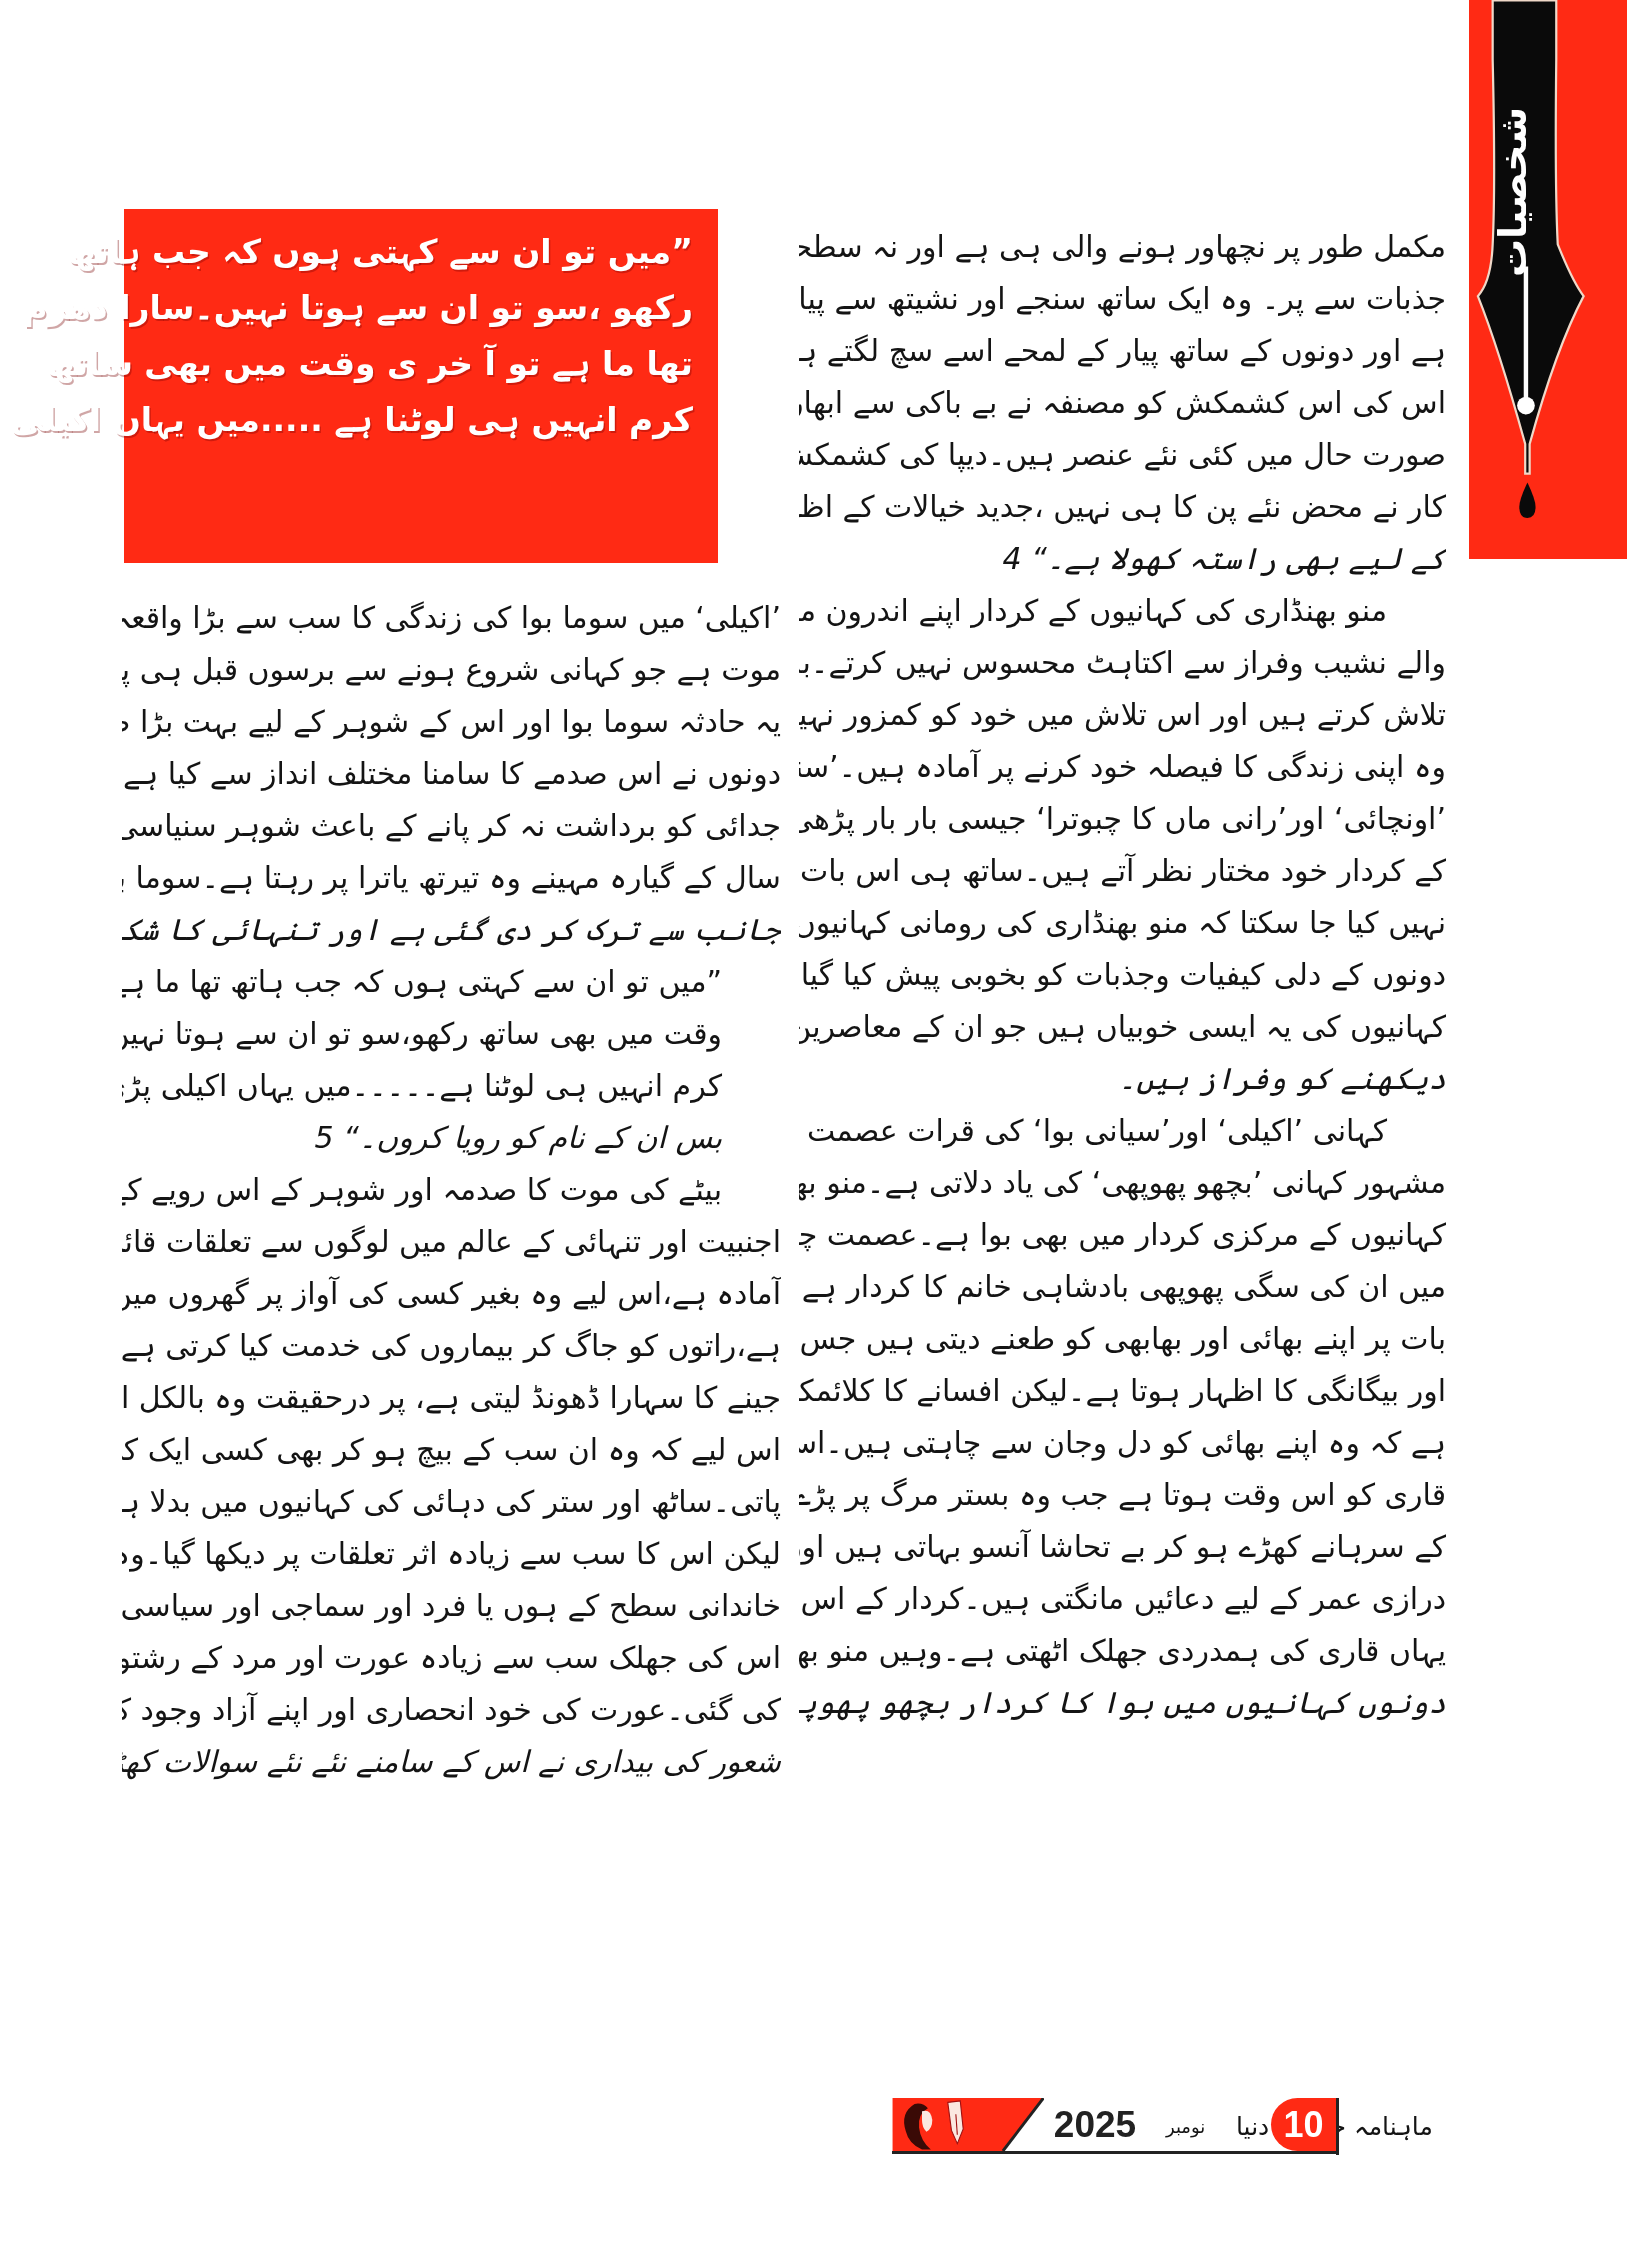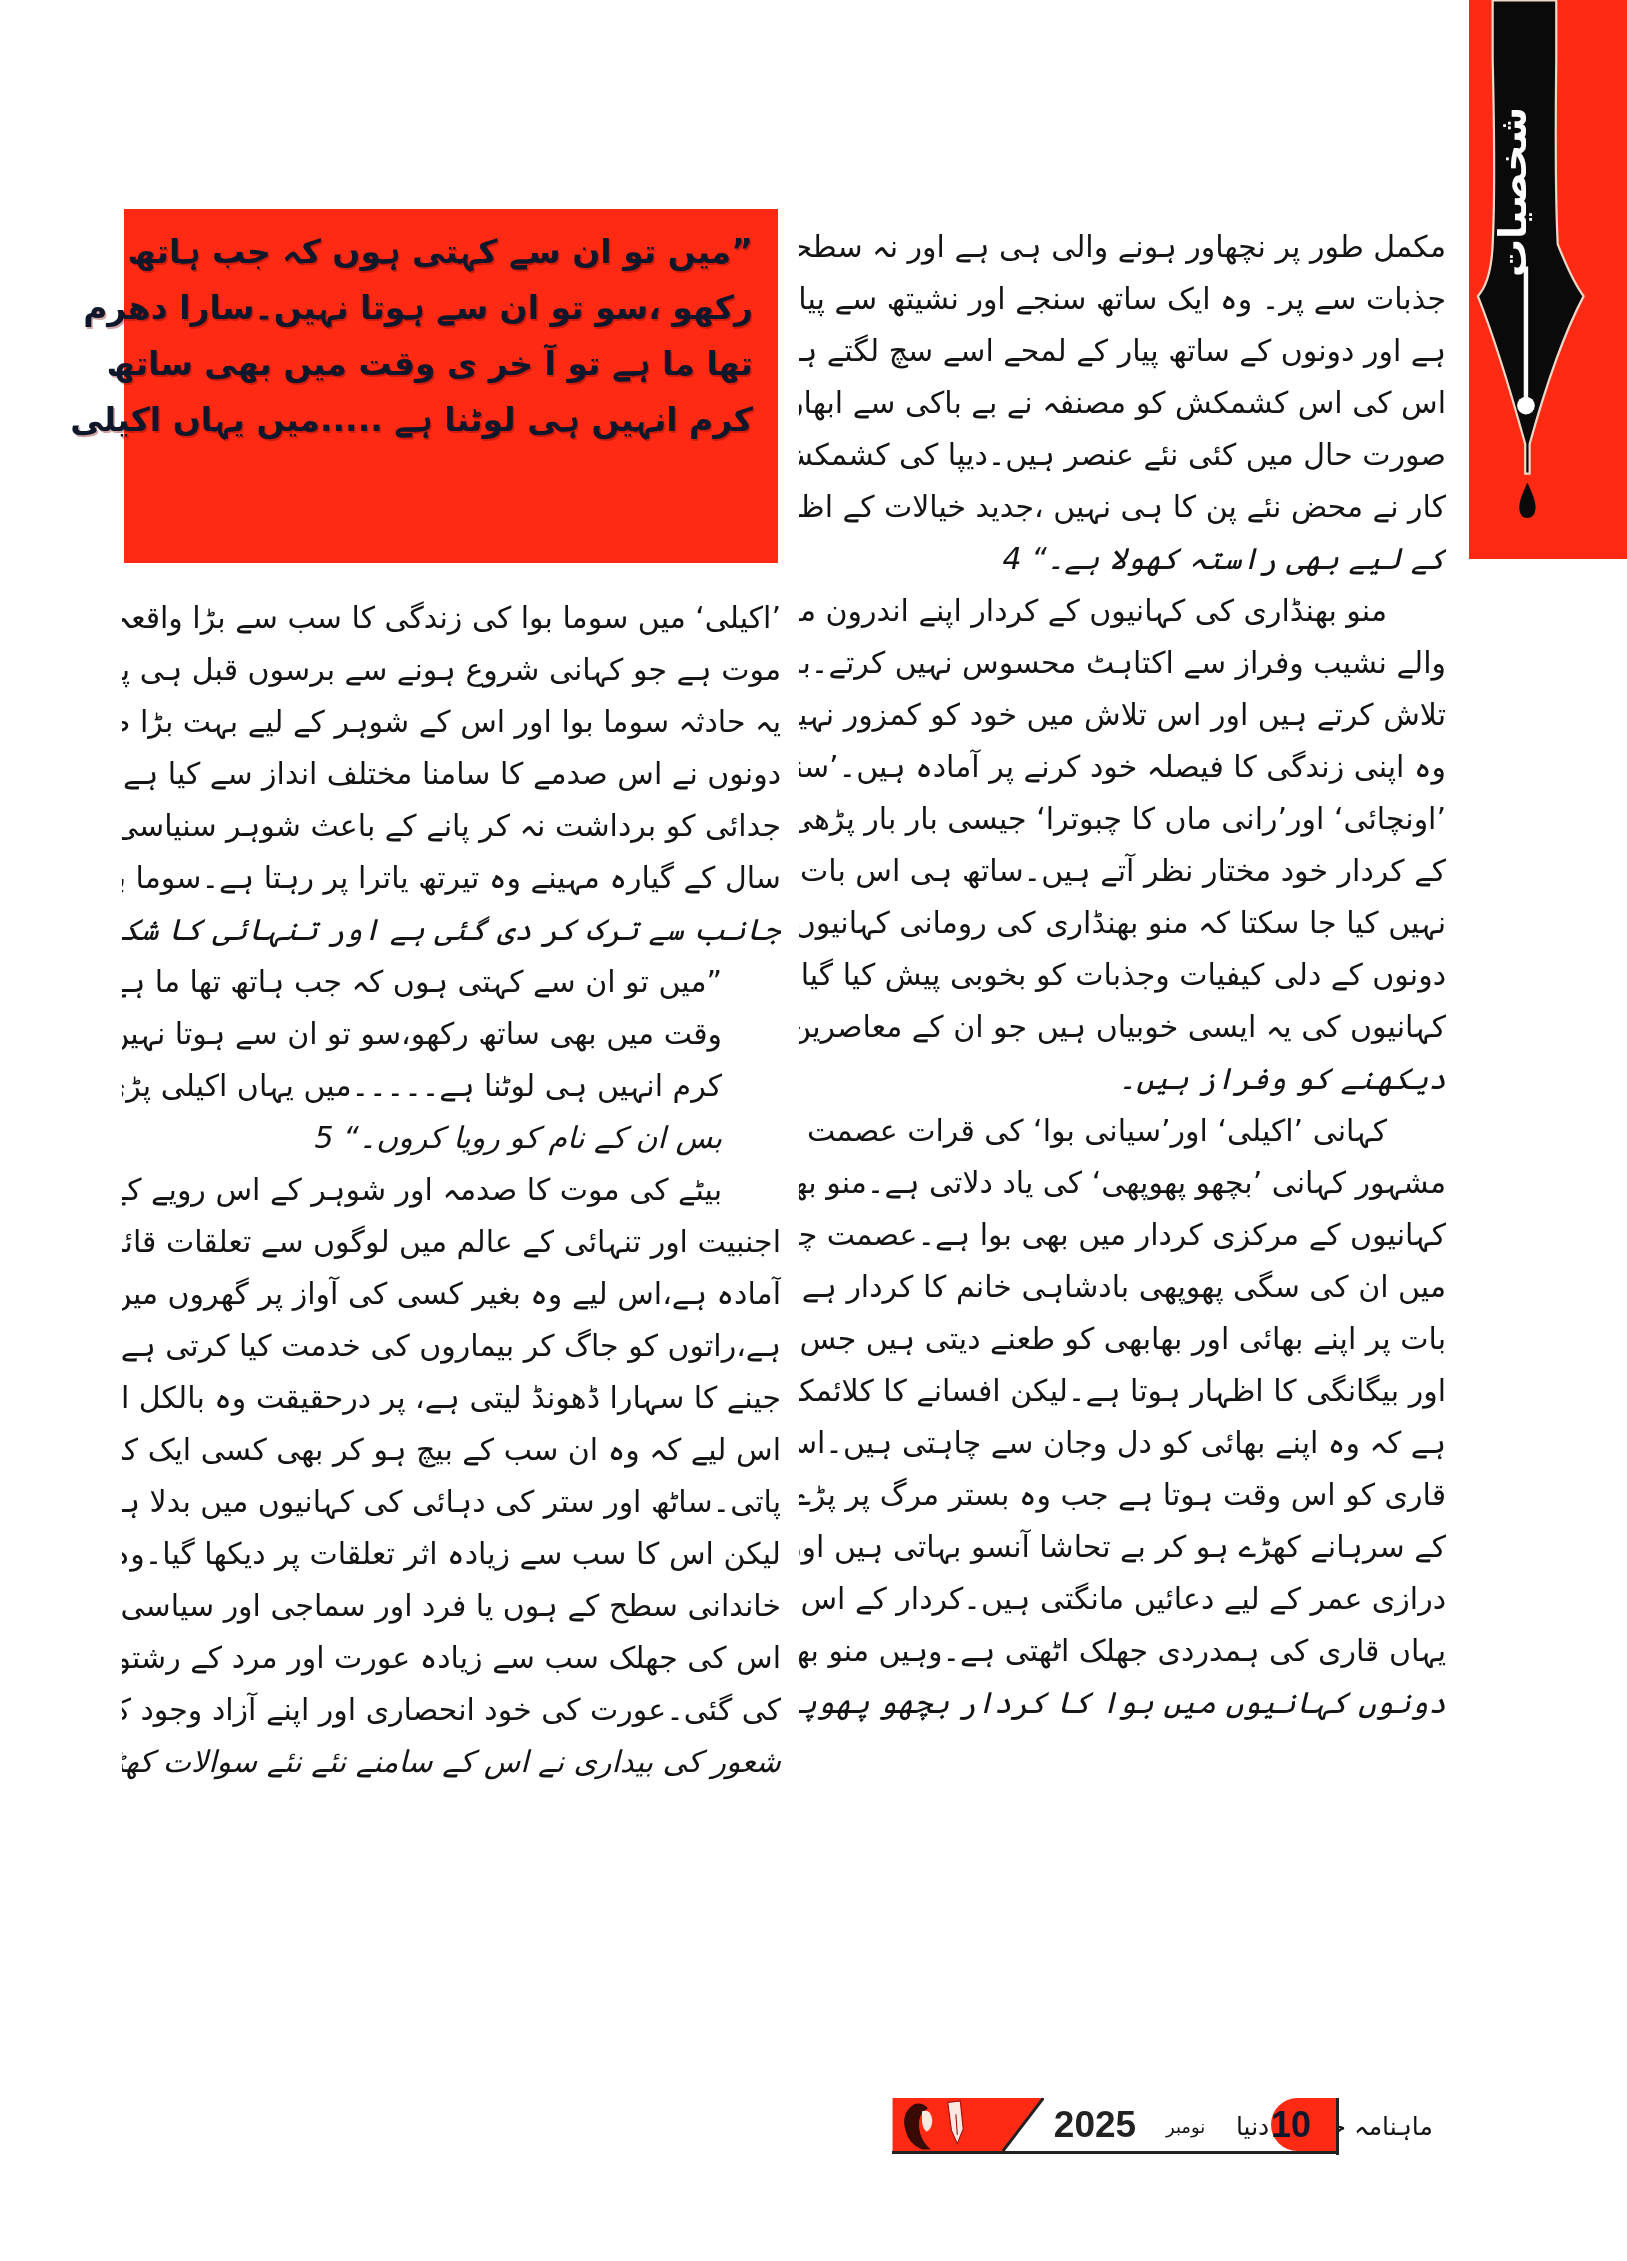--- a/index.html
+++ b/index.html
@@ -33,23 +33,23 @@
   .col .line { display:block; white-space:nowrap; overflow:hidden; text-align:justify; text-align-last:justify; }
   .col .line.last { text-align-last:right;font-style:italic; }
   .col-right { left:799px; top:221px; width:647px; }
   .col-left  { left:122px;  top:592px; width:659px; }
   .indent { padding-right:59px; }
   .quote-block .line { padding-right:59px; padding-left:96px; }
   .quote-block .line.last { text-align-last:right; }
 
   
   .pull-quote {
-    position:absolute; left:124px; top:209px; width:654px; height:354px;
+    position:absolute; left:124px; top:209px; width:594px; height:354px;
     background:#ff2a14; box-sizing:border-box; padding:15px 25px 0 27px;
-    direction:rtl; color:#0f172a;
+    direction:rtl; color:#ffffff;
   }
   .pull-quote .pq-line {
     display:block; white-space:nowrap; font-size:33px; font-weight:bold;
     line-height:56px; text-align:justify; text-align-last:justify;
     text-shadow:1.5px 1.5px 0 rgba(120,0,0,0.35);
   }
   .pull-quote .pq-line.last { text-align-last:right; }
 
   
   .footer {
@@ -68,22 +68,22 @@
     position:absolute; left:274px; top:4.4px; height:49px;
     font-size:18px; color:#141414; line-height:49px; direction:rtl;
   }
   .footer-title {
     position:absolute; left:344px; top:4.4px; height:49px;
     font-size:25px; color:#141414; line-height:49px; direction:rtl; white-space:nowrap;
   }
   .footer-page {
     position:absolute; right:0; top:0; width:65px; height:53px;
     background:#ff2a14; border-radius:33px 0 0 33px;
-    color:#0f172a; font-family:"Liberation Sans", sans-serif; font-weight:bold;
-    font-size:36px; line-height:53px; 
+    color:#ffffff; font-family:"Liberation Sans", sans-serif; font-weight:bold;
+    font-size:36px; line-height:53px; text-align:center;
   }
   .footer-edge { position:absolute; right:-3px; top:0; width:3px; height:57px; background:#222; }
 </style>
 </head>
 <body>
 
 <div class="side-tab">
   <svg class="nib" viewBox="0 0 215 755">
     <path d="M32 0 L118 0 L118 80 Q116 250 120 330 Q140 380 155 400 Q118 470 82 600 L82 640 L76 640 L76 600 Q40 470 12 400 Q30 380 32 330 Q36 250 32 80 Z" fill="#0a0a0a" stroke="#f0d8c8" stroke-width="3"></path>
     <line x1="77" y1="360" x2="77" y2="540" stroke="#ffffff" stroke-width="6"></line>

